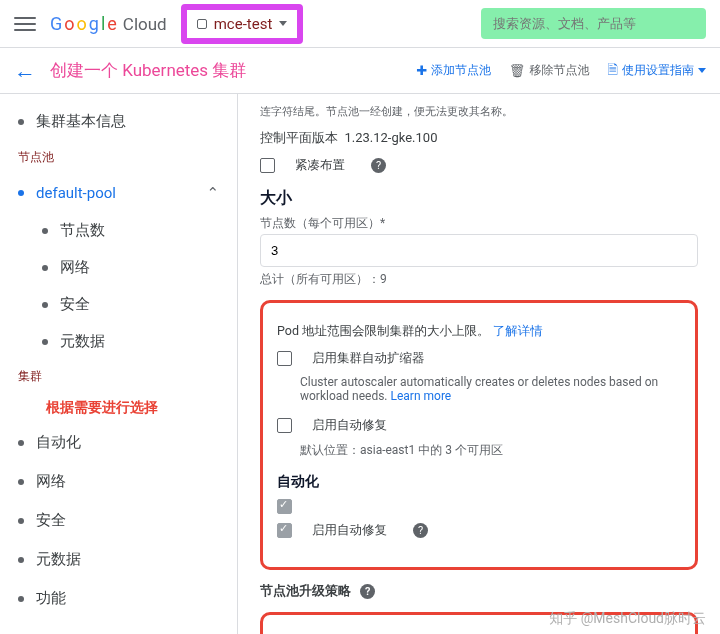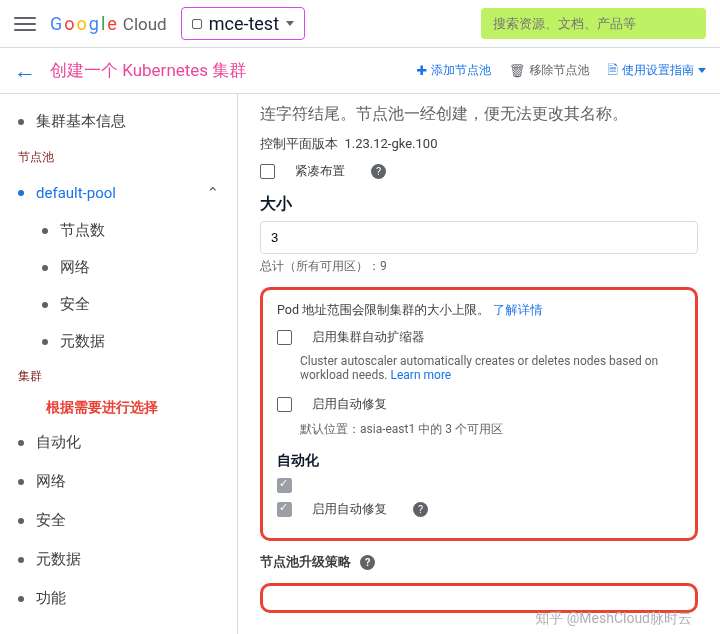--- a/index.html
+++ b/index.html
@@ -3,59 +3,59 @@
 <meta charset="utf-8">
 <style>
 *{box-sizing:border-box;margin:0;padding:0}
 body{font-family:"Google Sans",Roboto,Arial,sans-serif;font-size:13px;color:#3c4043;background:#fff;width:720px;height:634px;overflow:hidden}
 .topbar{display:flex;align-items:center;height:48px;padding:0 14px;border-bottom:1px solid #dadce0;gap:14px}
 .menu-ico{width:22px;display:flex;flex-direction:column;gap:4px;cursor:pointer}
 .menu-ico span{height:2px;background:#5f6368;border-radius:1px}
 .logo{display:flex;align-items:center;gap:2px;font-size:18px}
 .logo .g1{color:#4285f4}.logo .g2{color:#ea4335}.logo .g3{color:#fbbc04}.logo .g4{color:#4285f4}.logo .g5{color:#34a853}.logo .g6{color:#ea4335}
 .logo .cloud{color:#5f6368;margin-left:4px;font-size:17px}
-.proj{border:1px solid #d946ef;border-radius:4px;padding:5px 10px;display:flex;align-items:center;gap:7px;font-size:18px;color:#0f172a;cursor:pointer}
+.proj{border:6px solid #d946ef;border-radius:4px;padding:5px 10px;display:flex;align-items:center;gap:7px;font-size:15px;color:#7f1d1d;cursor:pointer}
 .proj .dot{width:10px;height:10px;border:1.5px solid #5f6368;border-radius:2px}
 .tri{width:0;height:0;border-left:4px solid transparent;border-right:4px solid transparent;border-top:5px solid #5f6368}
 .search{margin-left:auto;width:225px}
-.search input{width:100%;padding:8px 12px;border:none;background:#bef264;border-radius:4px;font-size:13px;color:#5f6368}
+.search input{width:100%;padding:8px 12px;border:none;background:#86efac;border-radius:4px;font-size:13px;color:#5f6368}
 .subbar{display:flex;align-items:center;height:46px;padding:0 14px;gap:14px;border-bottom:1px solid #dadce0}
 .back{color:#1a73e8;font-size:22px;cursor:pointer}
 .title{font-size:17px;color:#ec4899}
 .sub-actions{margin-left:auto;display:flex;gap:18px;font-size:12px;align-items:center}
 .sub-act{display:flex;align-items:center;gap:4px;cursor:pointer;color:#5f6368}
 .sub-act.blue{color:#1a73e8}
 .ico-sm{font-size:13px}
 .layout{display:flex;height:calc(634px - 94px)}
 .sidebar{width:238px;border-right:1px solid #dadce0;padding-top:8px;overflow-y:auto}
 .side-item{display:flex;align-items:center;padding:10px 18px;font-size:15px;color:#3c4043;cursor:pointer;gap:12px}
 .side-item .bul{width:6px;height:6px;border-radius:50%;background:#5f6368;flex-shrink:0}
 .side-item.active{color:#1a73e8}
 .side-item.active .bul{background:#1a73e8}
 .side-item .chev{margin-left:auto;color:#5f6368}
 .side-sub{padding-left:42px;font-size:13px}
 .side-sub .side-item{padding:9px 18px 9px 0}
 .side-cat{padding:8px 18px;font-size:12px;color:#7f1d1d}
 .side-note{color:#e94235;font-size:14px;padding:6px 0 6px 46px;font-weight:700}
 .content{flex:1;padding:8px 22px 20px 22px;overflow-y:auto;font-size:12.5px}
-.desc{color:#5f6368;font-size:16px;margin:2px 0 10px}
+.desc{color:#5f6368;font-size:11px;margin:2px 0 10px}
 .kv{font-size:13px;margin:10px 0}
 .chk-row{display:flex;align-items:center;gap:20px;margin:8px 0}
 .chk{width:15px;height:15px;border:1.8px solid #5f6368;border-radius:2px;flex-shrink:0}
 .chk.checked{background:#9aa0a6;border-color:#9aa0a6;position:relative}
 .chk.checked::after{content:"✓";position:absolute;color:#fff;font-size:11px;top:-2px;left:1px}
 .help{width:15px;height:15px;border-radius:50%;background:#5f6368;color:#fff;font-size:11px;display:inline-flex;align-items:center;justify-content:center;margin-left:6px}
 .sec-title{font-size:16px;color:#0f172a;margin:14px 0 6px;font-weight:700}
 .field-lbl{font-size:12px;color:#5f6368;margin:6px 0 2px}
 .input{width:100%;border:1px solid #dadce0;border-radius:4px;padding:8px 10px;font-size:13px}
-.box{border:3px solid #e94235;border-radius:10px;padding:12px 14px;margin:12px 0}
+.box{border:3px solid #e94235;border-radius:10px;padding:20px 14px;margin:12px 0}
 .link{color:#1a73e8;text-decoration:none}
 .small{font-size:12px;color:#5f6368}
 .bold{font-weight:600}
-.watermark{position:absolute;right:28px;bottom:6px;color:#b0b0b0;font-size:14px}
+.watermark{position:absolute;right:14px;bottom:6px;color:#b0b0b0;font-size:14px}
 </style>
 </head>
 <body>
 
 <div class="topbar">
   <div class="menu-ico">
       <span></span>
       <span></span>
       <span></span>
     </div>
@@ -155,20 +155,21 @@
   <div class="content">
     <div class="desc">连字符结尾。节点池一经创建，便无法更改其名称。</div>
     <div class="kv"><span>控制平面版本</span>&nbsp;&nbsp;<span>1.23.12-gke.100</span></div>
     <div class="chk-row">
       <span class="chk"></span>
       <span>紧凑布置</span>
       <span class="help">?</span>
     </div>
 
     <div class="sec-title">大小</div>
+    <div class="field-lbl">节点数（每个可用区）*</div>
     <input class="input" value="3" style="">
     <div class="small" style="margin-top:4px">总计（所有可用区）：9</div>
 
     <div class="box">
       <div style="margin-bottom:10px"><span>Pod 地址范围会限制集群的大小上限。</span>&nbsp;<a class="link">了解详情</a></div>
       <div class="chk-row">
         <span class="chk"></span>
         <span>启用集群自动扩缩器</span>
       </div>
       <div class="small" style="margin-left:23px"><span>Cluster autoscaler automatically creates or deletes nodes based on workload needs.</span> <a class="link">Learn more</a></div>

